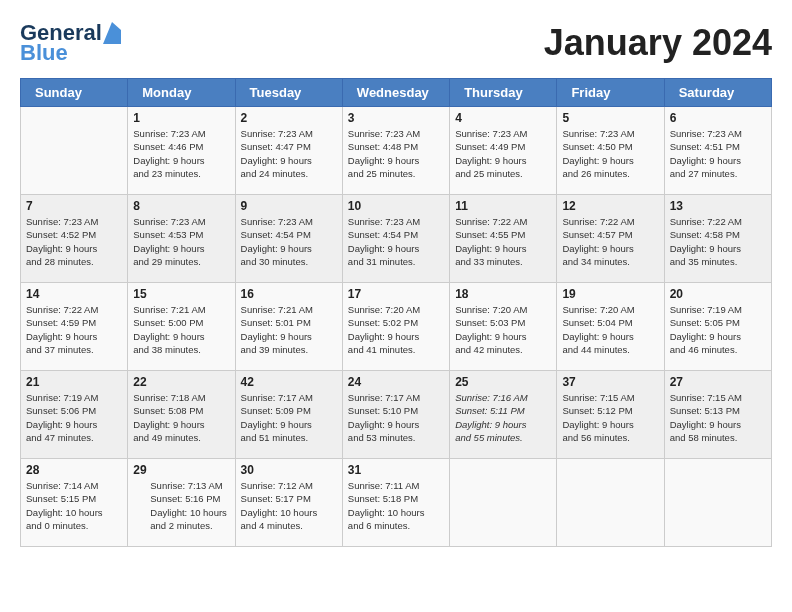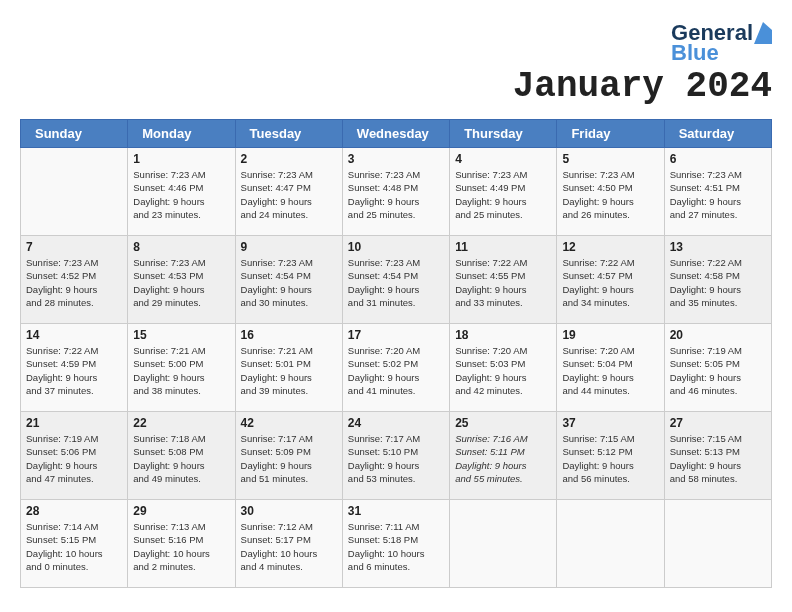--- a/index.html
+++ b/index.html
@@ -6,32 +6,30 @@
     body {
       font-family: Arial, sans-serif;
       background: #fff;
       width: 792px;
       min-height: 612px;
       padding: 20px;
     }
     .header {
       display: flex;
       justify-content: space-between;
-      align-items: flex-end;
+      align-items: center;
       margin-bottom: 12px;
-      flex-direction: column;
     }
     .logo {
       display: flex;
       flex-direction: column;
       align-items: flex-start;
     }
     .title-block {
       text-align: right;
-      font-family: Liberation Mono, monospace;
     }
     .month-title {
       font-size: 36px;
       font-weight: bold;
       color: #222;
     }
     .location-title {
       font-size: 16px;
       color: #444;
     }
@@ -310,21 +308,21 @@
       <tr>
         <td>
           <span class="day-number">28</span>
           <div class="cell-info" style="white-space: pre-line;">Sunrise: 7:14 AM
 Sunset: 5:15 PM
 Daylight: 10 hours
 and 0 minutes.</div>
         </td>
         <td>
           <span class="day-number">29</span>
-          <div class="cell-info" style="white-space: pre-line;">Sunrise: 7:13 AM
+          <div class="cell-info" style="white-space: pre-line; margin-left: 17px;">Sunrise: 7:13 AM
 Sunset: 5:16 PM
 Daylight: 10 hours
 and 2 minutes.</div>
         </td>
         <td>
           <span class="day-number">30</span>
           <div class="cell-info" style="white-space: pre-line;">Sunrise: 7:12 AM
 Sunset: 5:17 PM
 Daylight: 10 hours
 and 4 minutes.</div>

